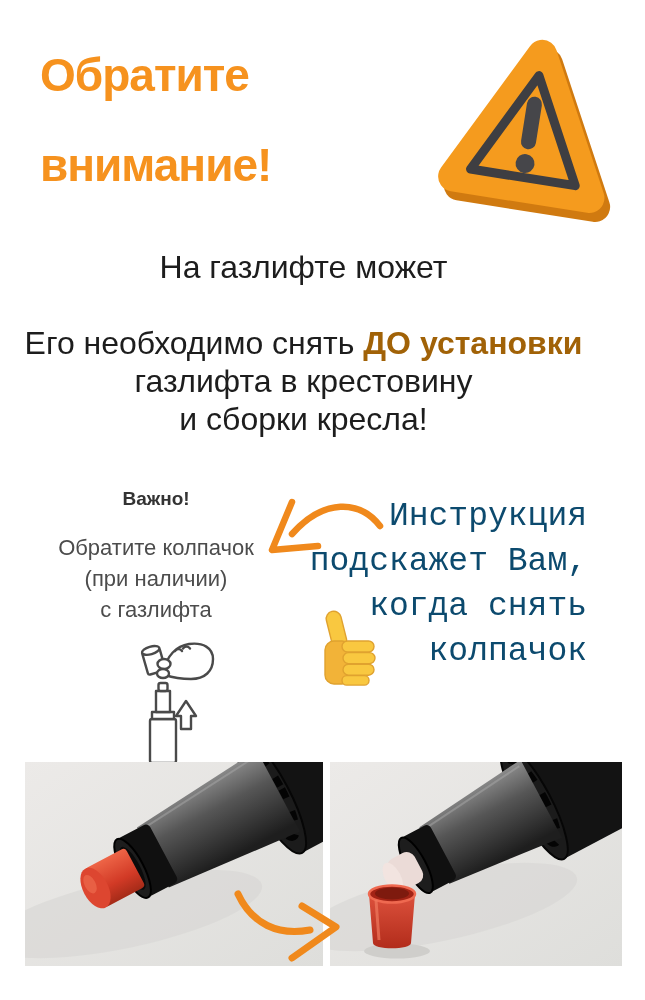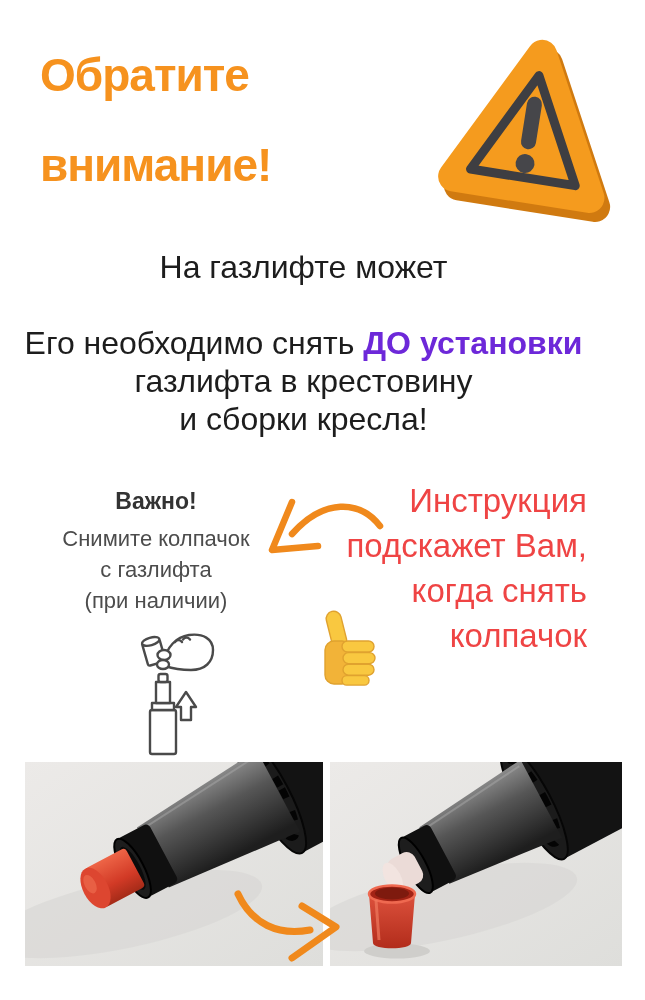--- a/index.html
+++ b/index.html
@@ -14,32 +14,32 @@
     position:absolute; left:40px; top:30px;
     font-size:46px; line-height:90px; font-weight:bold;
     letter-spacing:-1px; color:#f6921e;
   }
   .warn-icon { position:absolute; left:433px; top:18px; width:196px; height:206px; }
   
   .notice {
     position:absolute; left:0; top:248px; width:607px;
     text-align:center; font-size:32px; line-height:38px; color:#1d1d1d;
   }
-  .notice b { font-weight:bold; color:#6d28d9; }
+  .notice b { font-weight:bold; color:#a16207; }
   
   .important {
     position:absolute; left:30px; top:488px; width:252px; text-align:center;
   }
-  .important .imp-title { font-size:23px; font-weight:bold; color:#333; margin-bottom:8px; }
+  .important .imp-title { font-size:19px; font-weight:bold; color:#333; margin-bottom:22px; }
   .important .imp-line { font-size:22px; line-height:31px; color:#4c4c4c; }
   .diagram { margin-top:10px; margin-left:26px; display:inline-block; }
   .mid-arrow { position:absolute; left:262px; top:492px; width:126px; height:70px; }
   .instruction {
-    position:absolute; right:58px; top:478px; width:330px;
-    text-align:right; font-size:33px; line-height:45px; color:#ef4444;
+    position:absolute; right:58px; top:494px; width:330px;
+    text-align:right; font-size:33px; line-height:45px; color:#0c4a6e;font-family:Liberation Mono, monospace;
   }
   .thumb-icon { position:absolute; left:318px; top:608px; width:66px; height:80px; }
   
   .photo { position:absolute; top:762px; height:204px; background:#e7e6e4; overflow:hidden; }
   .photo.before { left:25px;  width:298px; }
   .photo.after  { left:330px; width:292px; }
   .photo svg { display:block; }
   .photo-arrow { position:absolute; left:226px; top:880px; width:120px; height:92px; z-index:3; }
 </style>
 </head>
@@ -56,23 +56,23 @@
       <path d="M98 57 L151 160 L45 160 Z" fill="none" stroke="#3e3e42" stroke-width="9" stroke-linejoin="round"></path>
       <line x1="98" y1="86" x2="98" y2="124" stroke="#46464a" stroke-width="15" stroke-linecap="round"></line>
       <circle cx="98" cy="146" r="9.5" fill="#46464a"></circle>
     </g>
   </svg>
 
   <p class="notice"><span>На газлифте может</span><br><br><span>Его необходимо снять </span><b>ДО установки</b><br><span>газлифта в крестовину</span><br><span>и сборки кресла!</span></p>
 
   <div class="important">
     <div class="imp-title">Важно!</div>
-    <div class="imp-line">Снимите колпачок</div>
+    <div class="imp-line">Обратите колпачок</div>
+    <div class="imp-line">(при наличии)</div>
     <div class="imp-line">с газлифта</div>
-    <div class="imp-line">(при наличии)</div>
 
     
     <svg class="diagram" width="105" height="132" viewBox="0 0 105 132" aria-hidden="true">
       <g fill="#ffffff" stroke="#4a4a4a" stroke-width="2.4" stroke-linejoin="round" stroke-linecap="round">
 
         <rect x="33" y="84" width="26" height="44" rx="2"></rect>
         <rect x="35" y="77" width="22" height="7"></rect>
         <rect x="39" y="56" width="14" height="21"></rect>
         <rect x="41.5" y="48" width="9" height="8" rx="2"></rect>
 

